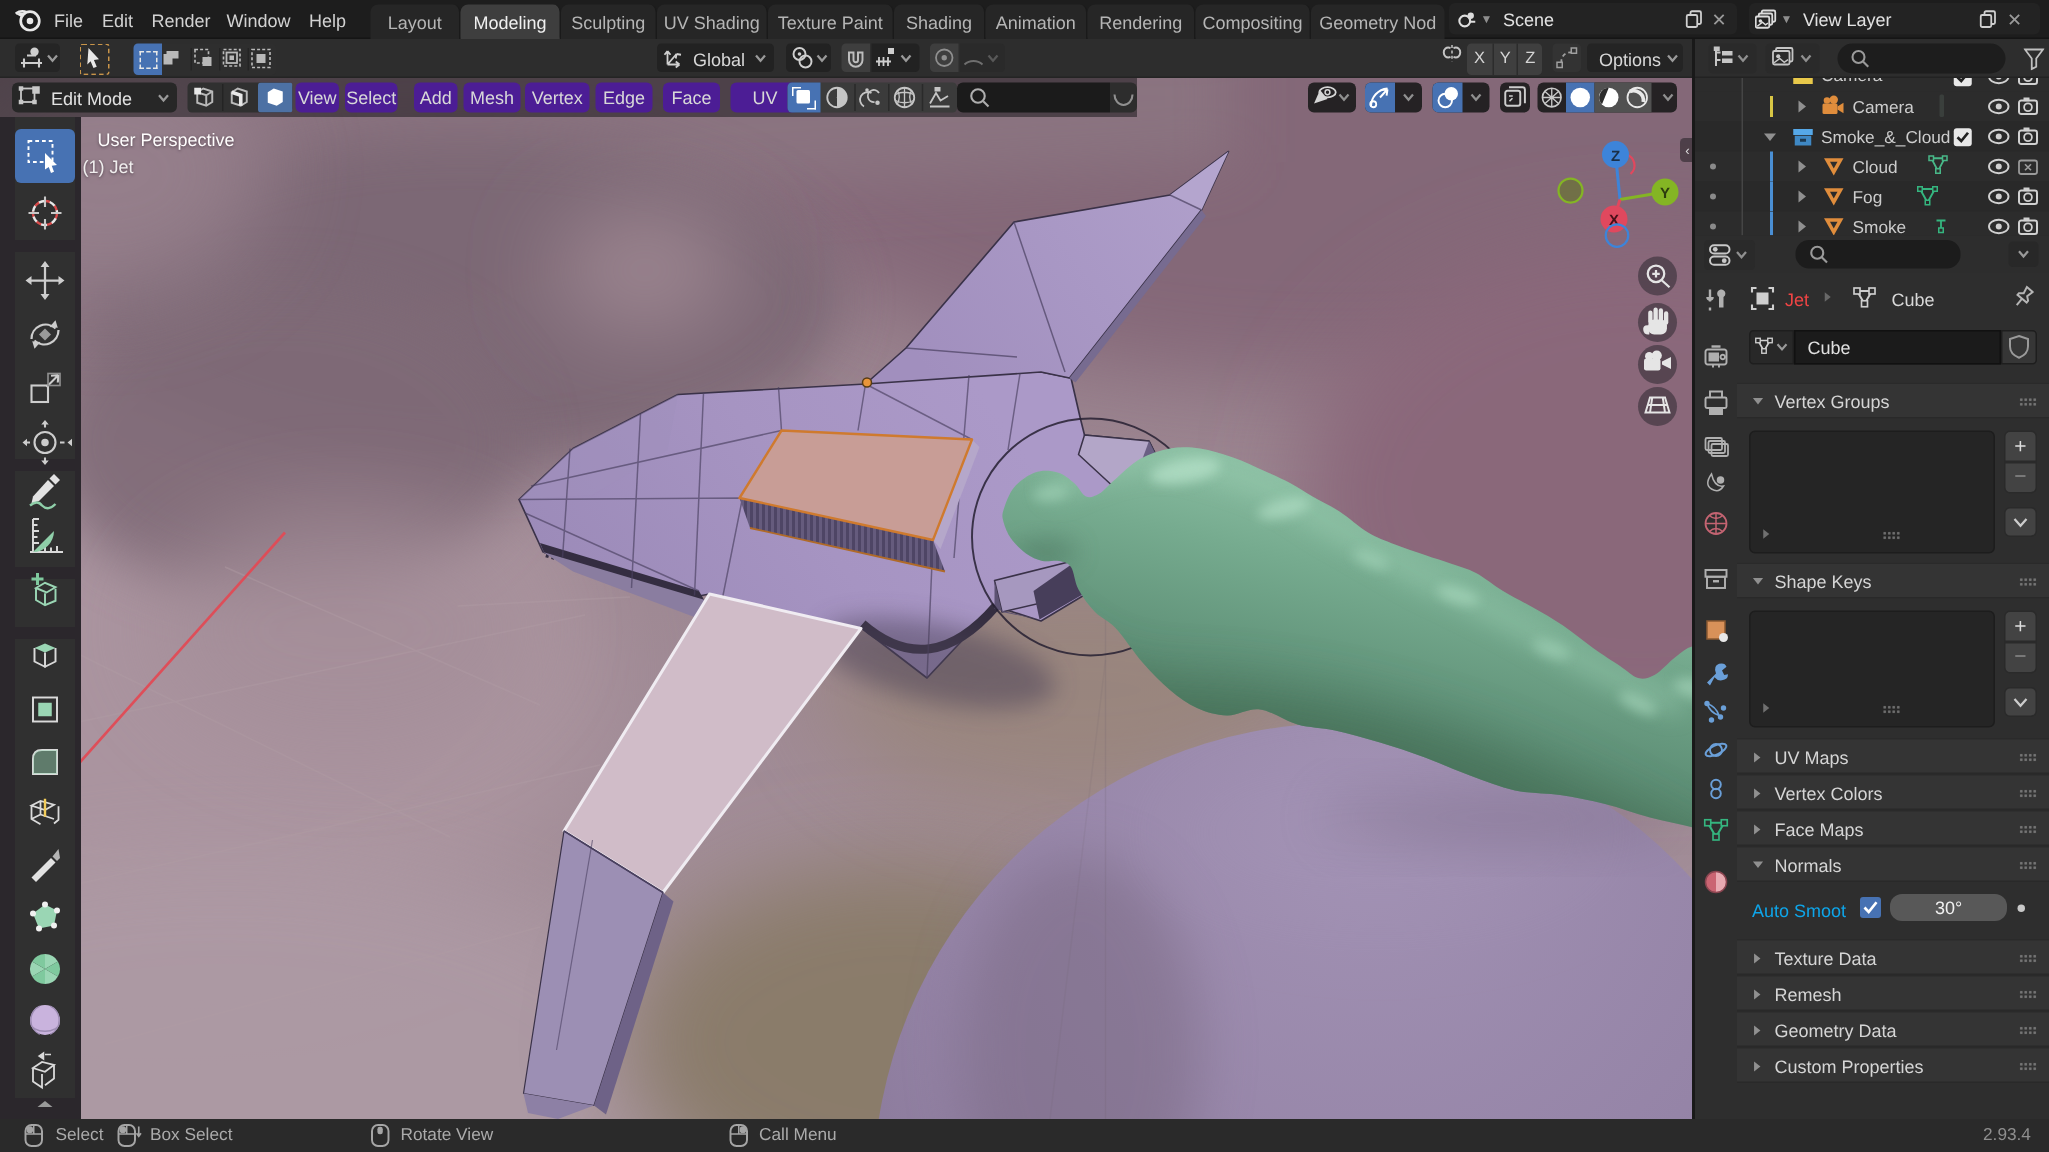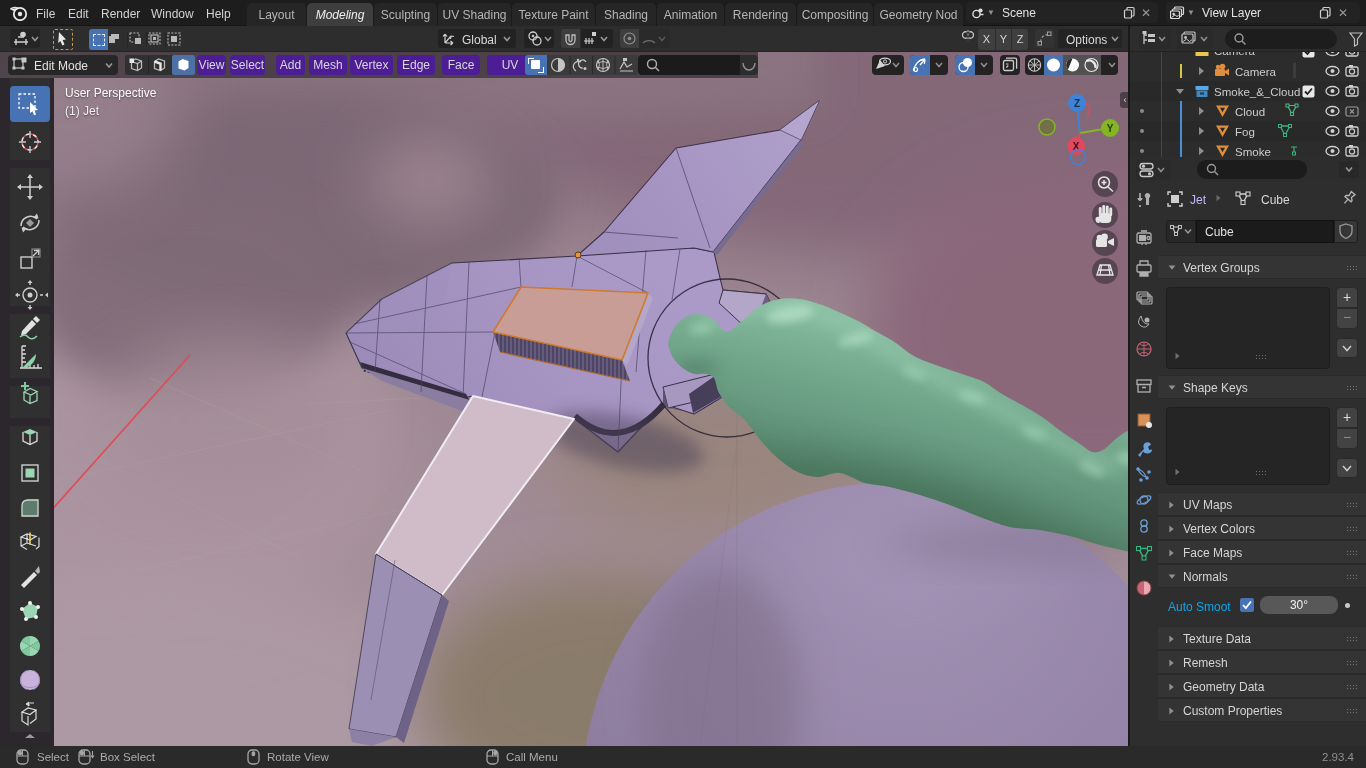--- a/index.html
+++ b/index.html
@@ -4,21 +4,21 @@
 <style>
   html,body{margin:0;padding:0;width:1366px;height:768px;overflow:hidden;background:#1d1d1d;
     font-family:"Liberation Sans",sans-serif;-webkit-font-smoothing:antialiased;}
   .abs{position:absolute;}
   .txt{color:#d6d6d6;font-size:12px;line-height:1;white-space:nowrap;}
   
   #topbar{position:absolute;left:0;top:0;width:1366px;height:26px;background:#1d1d1d;border-bottom:1px solid #151515;box-sizing:border-box;}
   .menu{position:absolute;top:7px;font-size:12px;color:#d2d2d2;}
   .tab{position:absolute;top:3px;height:23px;background:#262626;color:#b5b5b5;font-size:12px;
        display:flex;align-items:center;justify-content:center;border-radius:5px 5px 0 0;box-sizing:border-box;border-right:1px solid #1a1a1a;}
-  .tab.active{background:#3e3e3e;color:#efefef;font-style:italic;}
+  .tab.active{background:#3e3e3e;color:#efefef;}
   .idwidget{position:absolute;top:2px;height:21px;background:#232323;border-radius:4px;display:flex;align-items:center;}
   
   #row2{position:absolute;left:0;top:26px;width:1130px;height:26px;background:#2d2d2d;border-bottom:1px solid #242424;box-sizing:border-box;}
   .r2btn{position:absolute;top:3px;height:19px;background:#282828;border-radius:3px;}
   
   #vp{position:absolute;left:0;top:52px;width:1130px;height:694px;overflow:hidden;background:#9b8590;}
   
   #row3{position:absolute;left:0;top:52px;width:758px;height:26px;background:rgba(28,24,28,0.55);}
   .pill{position:absolute;top:3px;height:20px;background:#4c1d95;border-radius:4px;color:#d8d8d8;font-size:12px;display:flex;align-items:center;justify-content:center;}
   .fgrp{position:absolute;top:55px;height:20px;border-radius:4px;background:#1c1c1ce8;display:flex;align-items:center;}
@@ -629,21 +629,21 @@
   </g>
 
   <g transform="translate(30,638)">
     <path d="M-8,-4 l6,-4 8,2 -6,4.5 Z M-8,-4 v9 l6,4 v-9 M6,-6 v9 l-6,4.5" fill="none" stroke="#dadada" stroke-width="1.2"></path>
     <path d="M-4,-12 l3,-2 v4 Z M4,-13 h-4" stroke="#dadada" stroke-width="1" fill="#dadada"></path>
   </g>
   <path d="M25,660 l5,-4 5,4 Z" fill="#9a9a9a"></path>
 </svg>
 
 <div class="abs" style="left:65px;top:86px;font-size:12px;color:#fffdfd;text-shadow:0 1px 2px rgba(40,30,40,0.6)">User Perspective</div>
-<div class="abs" style="left:65px;top:104px;font-size:12px;color:#f0eeee;text-shadow:0 1px 2px rgba(40,30,40,0.6)">(1) Jet</div>
+<div class="abs" style="left:55px;top:104px;font-size:12px;color:#f0eeee;text-shadow:0 1px 2px rgba(40,30,40,0.6)">(1) Jet</div>
 
 <svg class="abs" style="left:1035px;top:88px" width="92" height="90" viewBox="0 0 92 90">
   <g stroke-width="2">
     <path d="M45,45 L42,15" stroke="#3d84d9"></path>
     <path d="M45,45 L75,40" stroke="#84b524"></path>
     <path d="M45,45 L41,58" stroke="#e0485e"></path>
   </g>
   <path d="M49,15 A7.5,7.5 0 0 1 52,28" fill="none" stroke="#e0485e" stroke-width="1.5"></path>
   <circle cx="42" cy="15" r="9" fill="#3d84d9"></circle>
     <text x="42" y="19" font-size="10" font-weight="bold" fill="#1b3048" text-anchor="middle" font-family="Liberation Sans">Z</text>
@@ -974,21 +974,21 @@
       <circle r="7" fill="none" stroke="#8a4550" stroke-width="1"></circle>
     </g>
   </svg>
 
   <div class="abs" style="left:28px;top:25px;width:208px;height:564px;background:#2e2e2e">
 
     <svg class="abs" style="left:8px;top:8px" width="18" height="18" viewBox="0 0 18 18">
       <rect x="5" y="5" width="8" height="8" fill="#cfcfcf"></rect>
       <path d="M2,5 V2 H5 M13,2 H16 V5 M16,13 V16 H13 M5,16 H2 V13" stroke="#cfcfcf" stroke-width="1.4" fill="none"></path>
     </svg>
-    <div class="abs txt" style="left:32px;top:12px;font-size:12px;color:#c4b5fd">Jet</div>
+    <div class="abs txt" style="left:32px;top:12px;font-size:12px;color:#ef4444">Jet</div>
     <span class="arrow-r" style="position:absolute;left:58px;top:12px;transform:scale(0.8);opacity:0.6"></span>
     <svg class="abs" style="left:76px;top:7px" width="18" height="18" viewBox="0 0 18 18">
       <path d="M4,5 H14 L9,13.5 Z" fill="none" stroke="#cfcfcf" stroke-width="1.3"></path>
       <rect x="2" y="3" width="4" height="4" fill="#2e2e2e" stroke="#cfcfcf" stroke-width="1.1"></rect>
       <rect x="12" y="3" width="4" height="4" fill="#2e2e2e" stroke="#cfcfcf" stroke-width="1.1"></rect>
       <rect x="7" y="11.5" width="4" height="4" fill="#2e2e2e" stroke="#cfcfcf" stroke-width="1.1"></rect>
     </svg>
     <div class="abs txt" style="left:103px;top:12px;font-size:12px;color:#d8d8d8">Cube</div>
     <svg class="abs" style="left:182px;top:7px" width="18" height="18" viewBox="0 0 18 18">
       <g transform="rotate(40 9 9)" stroke="#b5b5b5" fill="none" stroke-width="1.3">

